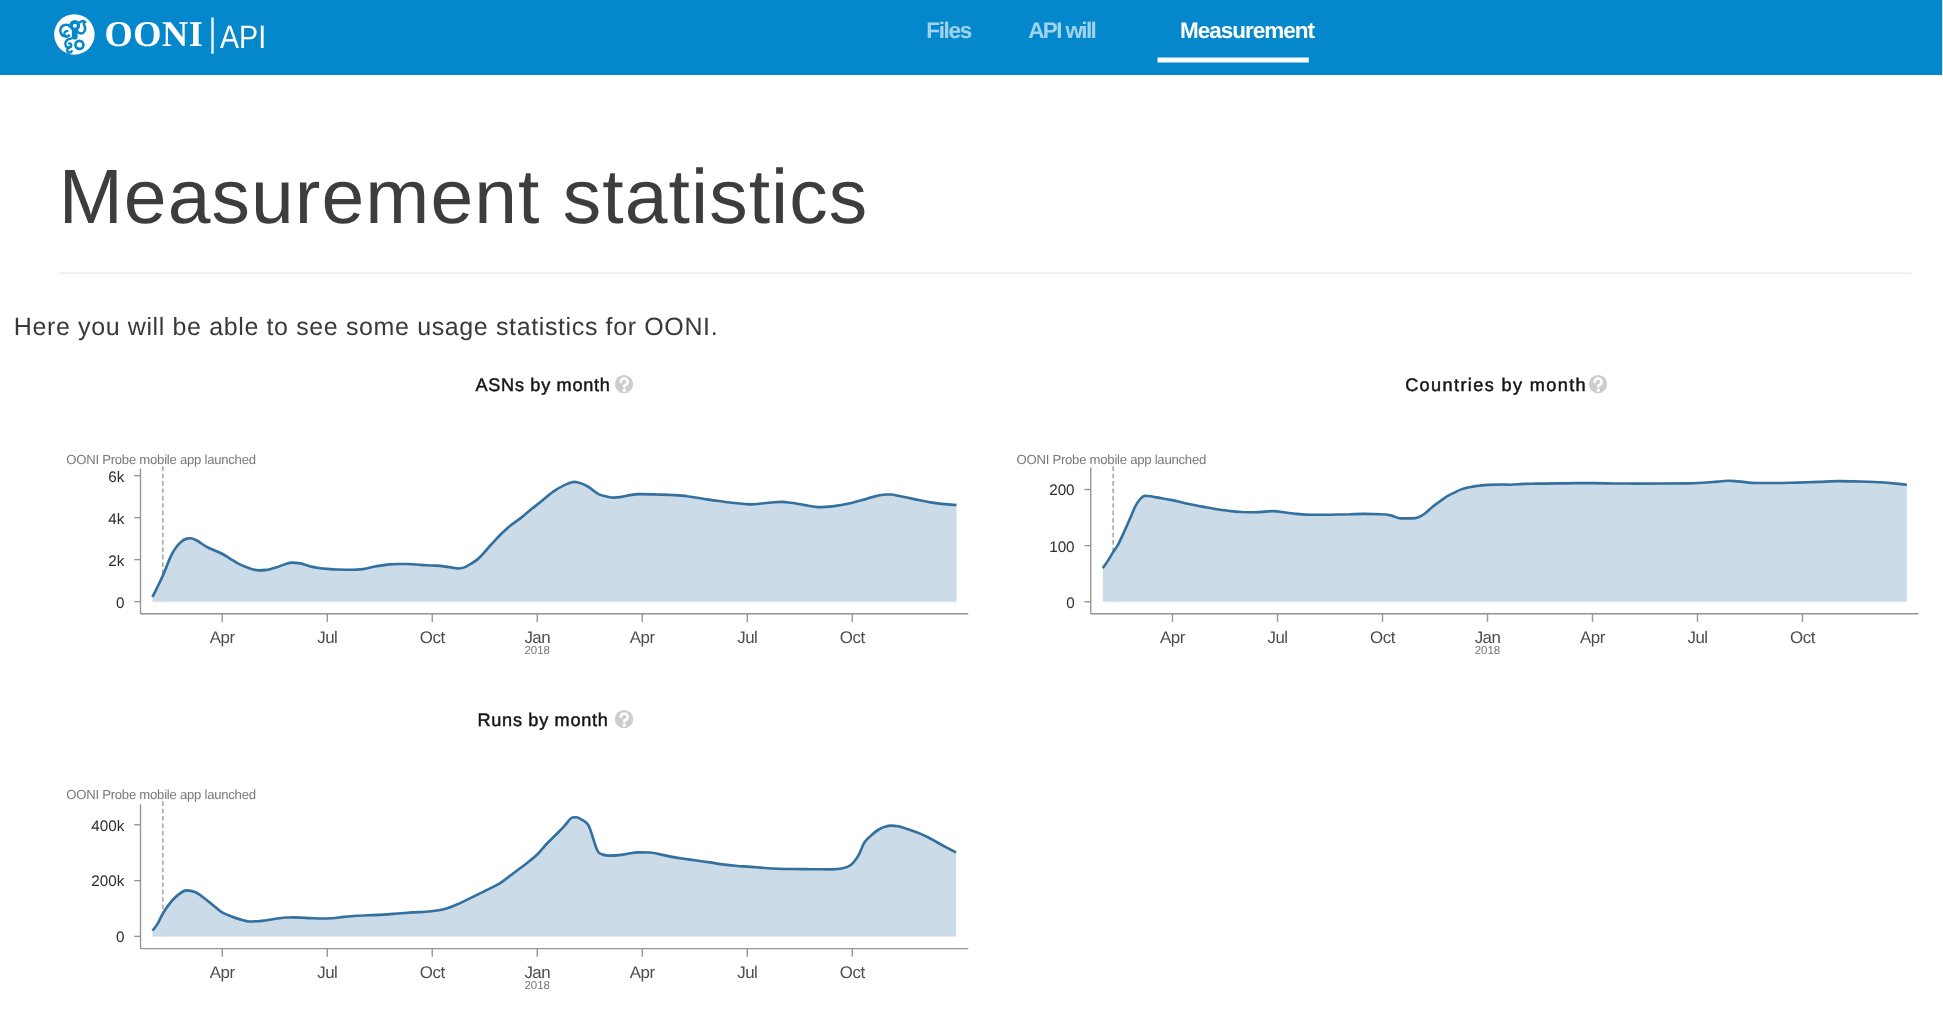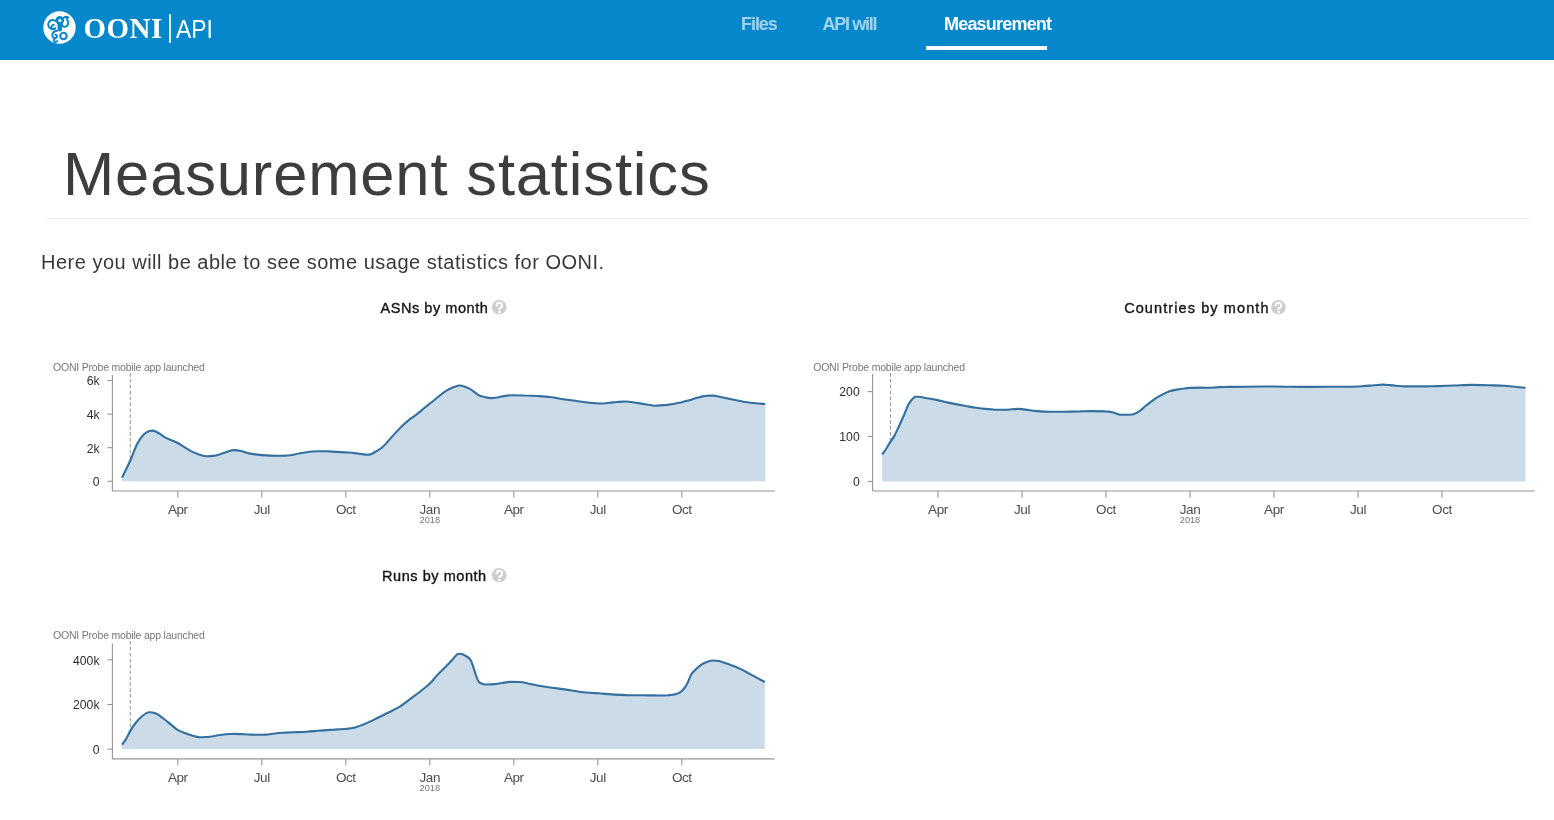--- a/index.html
+++ b/index.html
@@ -3,23 +3,23 @@
 <style>
 html,body{margin:0;padding:0;background:#fff}
 body{width:1554px;height:820px;position:relative;font-family:"Liberation Sans",sans-serif;overflow:hidden}
 #hdr{position:absolute;left:0;top:0;width:1554px;height:60px;background:#0588cb}
 #brand{position:absolute;left:83.5px;top:13.5px;color:#fff;font-family:"Liberation Serif",serif;font-weight:bold;font-size:29px;line-height:29px;letter-spacing:0.5px}
 #api{position:absolute;left:176px;top:15.5px;color:#fff;font-size:26px;line-height:26px;font-weight:normal;transform:scaleX(.88);transform-origin:0 0}
 #sep{position:absolute;left:169px;top:13.5px;width:1.6px;height:29.5px;background:rgba(255,255,255,0.9)}
 .nav{position:absolute;top:14.2px;font-size:18px;font-weight:bold;color:rgba(255,255,255,0.62)}
 #nav3{color:#fff}
 #under{position:absolute;left:926.3px;top:46.3px;width:121px;height:3.9px;background:#fff}
-h1{position:absolute;left:46px;top:125.5px;margin:17px;font-size:61.5px;font-weight:normal;color:#3d3d3d;letter-spacing:0.85px;line-height:61.5px;white-space:nowrap}
+h1{position:absolute;left:46px;top:125.5px;margin:1px;font-size:61.5px;font-weight:normal;color:#3d3d3d;letter-spacing:0.85px;line-height:61.5px;white-space:nowrap}
 #hr{position:absolute;left:47px;top:218px;width:1482px;height:1px;background:#e8e8e8}
-p{position:absolute;left:41px;top:251px;margin:0;font-size:20px;color:#373a3c;letter-spacing:0.5px}
+p{position:absolute;left:11px;top:251px;margin:0;font-size:20px;color:#373a3c;letter-spacing:0.5px}
 </style></head>
 <body>
 <div id="hdr">
 <svg width="33" height="33" viewBox="-16.5 -16.5 33 33" style="position:absolute;left:43.4px;top:11px">
 <circle cx="0" cy="0" r="16.2" fill="#fff"></circle>
 <g fill="none" stroke="#0588cb" stroke-width="2.0" stroke-linecap="round">
 <circle cx="0.3" cy="-7.2" r="4.3" fill="#0588cb" stroke="none"></circle>
 <path d="M0.3,-3.5 L0.3,1.8" stroke-width="4.6"></path>
 <path d="M-3.4,-6.2 a4.6,4.6 0 1,0 -3.4,7.8 q1.4,0.05 2.4,-0.7"></path>
 <path d="M-5.6,-2.6 a2.2,2.2 0 1,0 1.4,3.6" stroke-width="1.8"></path>

